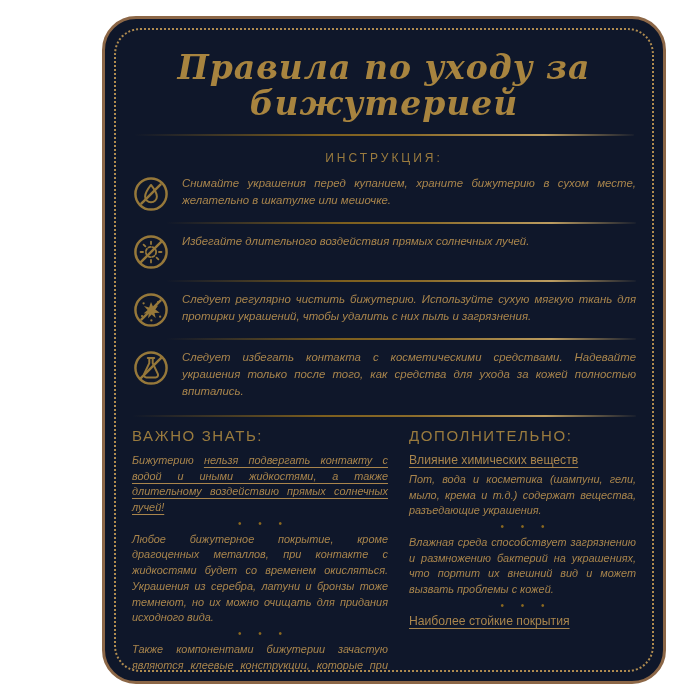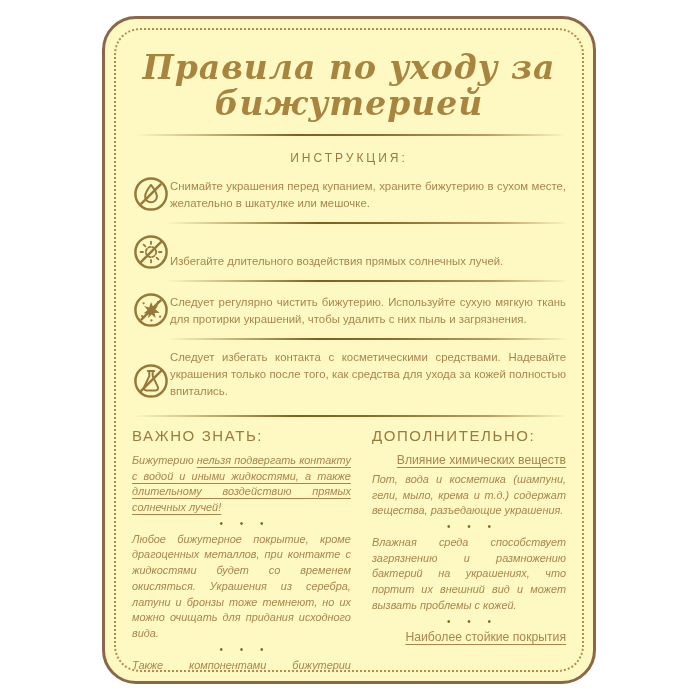--- a/index.html
+++ b/index.html
@@ -2,23 +2,23 @@
 <html><head>
 <meta charset="utf-8">
 <style>
   html,body{margin:0;padding:0;}
   body{
     width:700px;height:700px;background:#ffffff;position:relative;
     font-family:"Liberation Sans", sans-serif;
     -webkit-font-smoothing:antialiased;
   }
   .card{
-    position:absolute;left:102px;top:16px;width:494px;height:668px;
+    position:absolute;left:102px;top:16px;width:564px;height:668px;
     box-sizing:border-box;border:3px solid #8c6747;border-radius:34px;
-    background:#fef9c3;
+    background:#0f172a;
   }
   .inner-border{
     position:absolute;inset:9px;border:2px dotted #b08c50;border-radius:26px;
     pointer-events:none;
   }
   .content{
     position:absolute;inset:11px;padding:12px 16px 10px 16px;overflow:hidden;
     box-sizing:border-box;
   }
   .title{
@@ -28,21 +28,21 @@
   }
   .sep{height:2px;border:none;border-radius:1px;
     background:linear-gradient(90deg, rgba(190,160,100,0) 0%, #7d5f1e 38%, #8a6b2a 55%, #bb9c60 82%, rgba(190,160,100,0.05) 100%);
   }
   .title-sep{margin:11px 2px 0 2px;}
   .center-heading{
     margin:15px 0 2px 0;text-align:center;font-weight:normal;
     font-size:12px;letter-spacing:3px;color:#9a7b3e;
   }
   .inst-list{margin-top:2px;}
-  .inst-row{display:flex;align-items:flex-end;padding:8px 0;}
+  .inst-row{display:flex;align-items:flex-start;gap:12px;padding:8px 0;font-style:italic;}
   .inst-icon{flex:0 0 38px;width:38px;height:38px;}
   .inst-icon svg{display:block;width:38px;height:38px;}
   .inst-text{
     margin:0;flex:1;font-size:11.4px;line-height:1.5;color:#a9854c;
     text-align:justify;
   }
   .row-sep{margin:1px 0 1px 34px;}
   .wide-sep{margin:7px 0 6px 0;}
   .columns{display:flex;gap:21px;margin-top:6px;}
   .col{min-width:0;}
@@ -55,21 +55,21 @@
   .para{
     margin:0;font-size:10.9px;line-height:1.44;color:#a9854c;text-align:justify;font-style:italic;
   }
   .u{text-decoration:underline;text-underline-offset:2.5px;text-decoration-thickness:1px;}
   .dots{
     text-align:center;color:#8a681f;font-size:10px;letter-spacing:7px;
     margin:3px 0 3px 7px;line-height:1;
   }
   .sub-title{
     margin:0 0 5px 0;font-weight:normal;font-size:12.2px;color:#a9854c;
-    text-decoration:underline;text-underline-offset:3px;text-decoration-thickness:1px;text-align:right;
+    text-decoration:underline;text-underline-offset:3px;text-decoration-thickness:1px;
   }
 </style>
 </head>
 <body>
 
 <div class="card">
   <div class="inner-border"></div>
   <div class="content">
 
     <h1 class="title">Правила по уходу за бижутерией</h1>

